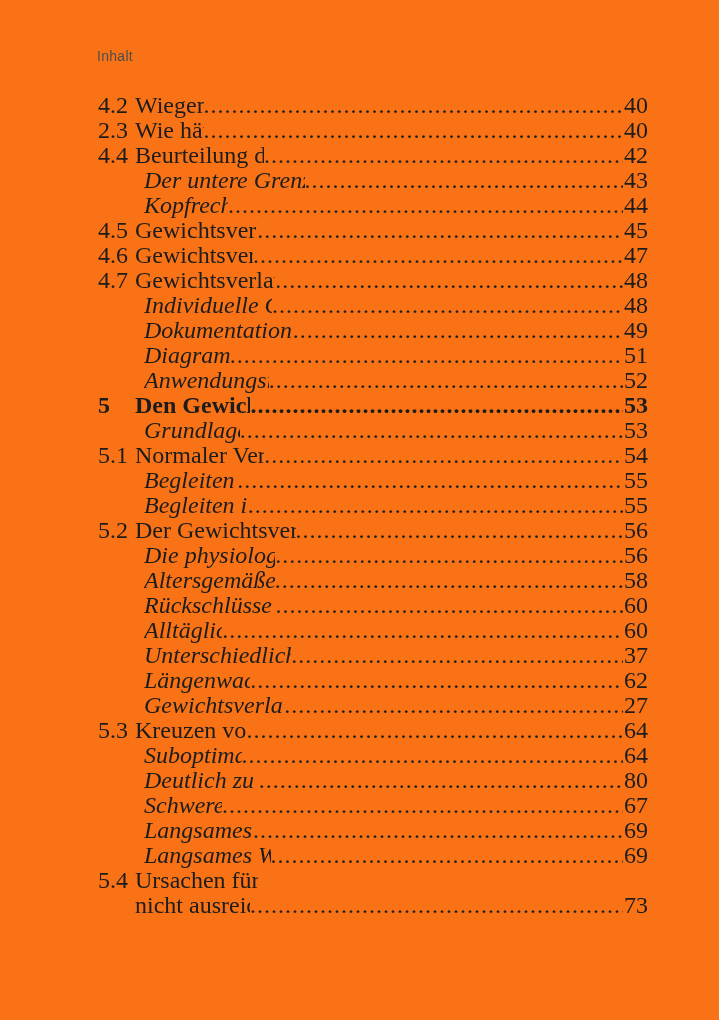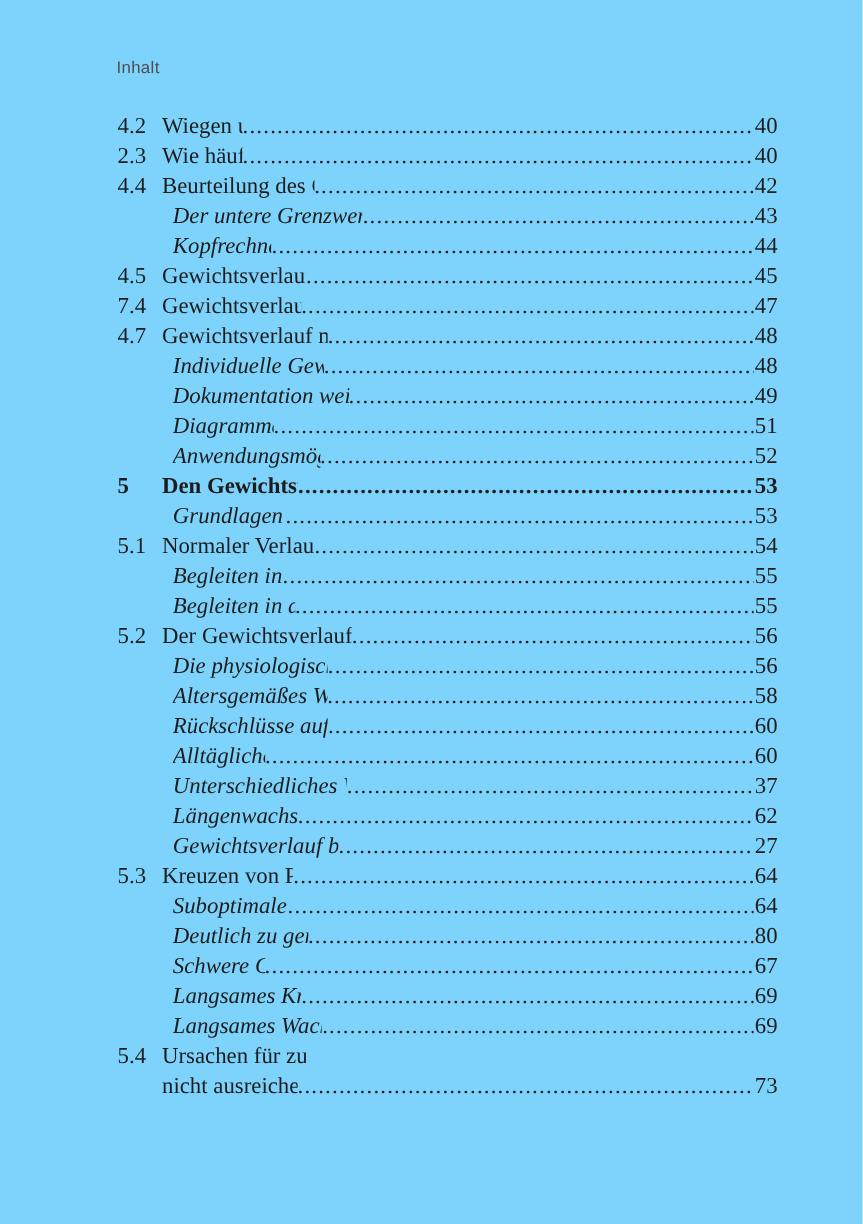--- a/index.html
+++ b/index.html
@@ -4,21 +4,21 @@
 <style>
   html, body {
     margin: 0;
     padding: 0;
     background: #ffffff;
   }
   .page {
     position: relative;
     width: 719px;
     height: 1020px;
-    background: #7dd3fc;
+    background: #f97316;
     overflow: hidden;
     font-family: "Liberation Serif", serif;
     color: #1c1c1c;
   }
   .running-header {
     position: absolute;
     left: 97px;
     top: 48px;
     font-family: "Liberation Sans", sans-serif;
     font-size: 14px;
@@ -30,21 +30,21 @@
     position: absolute;
     left: 98px;
     top: 93px;
     width: 550px;
   }
   .row {
     display: flex;
     align-items: baseline;
     height: 25px;
     line-height: 25px;
-    font-size: 19px;
+    font-size: 24px;
     white-space: nowrap;
   }
   .row .num {
     flex: 0 0 auto;
     width: 37px;
   }
   .row .title {
     flex: 0 1 auto;
     overflow: hidden;
   }
@@ -112,21 +112,21 @@
         <span class="dots"></span>
         <span class="page-num">44</span>
       </div>
       <div class="row main">
         <span class="num">4.5</span>
         <span class="title">Gewichtsverlauf von Hand dokumentiert</span>
         <span class="dots"></span>
         <span class="page-num">45</span>
       </div>
       <div class="row main">
-        <span class="num">7.4</span>
+        <span class="num">4.6</span>
         <span class="title">Gewichtsverlauf in den Vorsorgeheften</span>
         <span class="dots"></span>
         <span class="page-num">47</span>
       </div>
       <div class="row main">
         <span class="num">4.7</span>
         <span class="title">Gewichtsverlauf mit dem Programm STILLDOK</span>
         <span class="dots"></span>
         <span class="page-num">48</span>
       </div>

